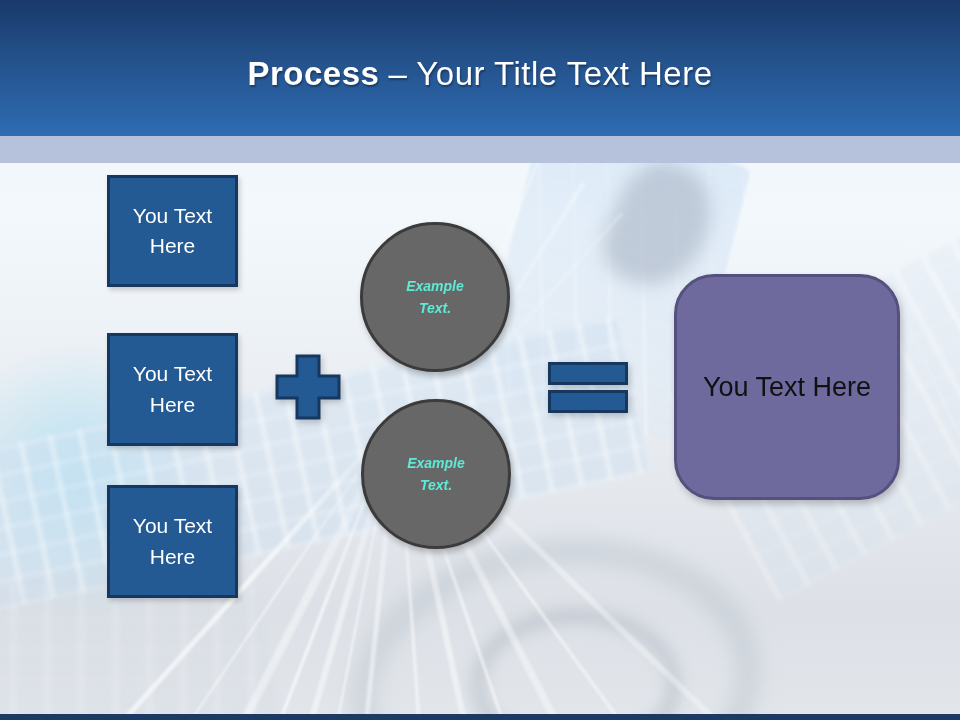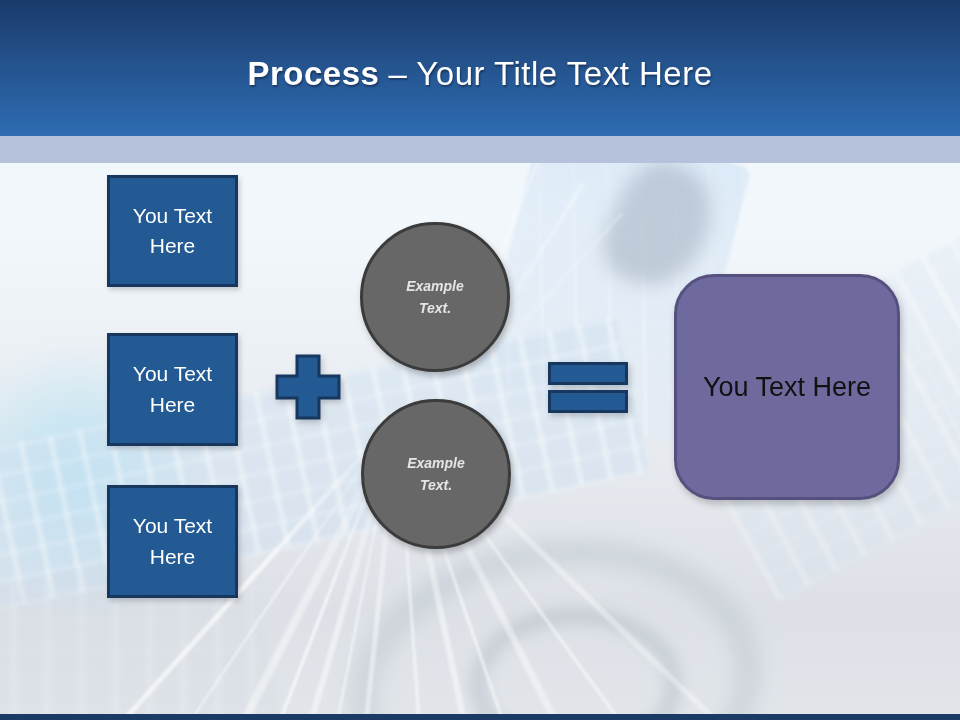--- a/index.html
+++ b/index.html
@@ -67,21 +67,21 @@
   .op{position:absolute;z-index:2;filter:drop-shadow(2px 3px 3px rgba(0,0,0,.2));}
   #plus{left:274px;top:353px;}
   #equals{left:548px;top:362px;}
   .eqbar{width:80px;height:23px;background:var(--box-fill,#235a94);
          border:3px solid var(--box-border,#17375e);box-sizing:border-box;}
   .eqbar + .eqbar{margin-top:5px;}
 
   .gcircle{width:150px;height:150px;border-radius:50%;background:var(--circle-fill,#676767);
            border:3px solid var(--circle-border,#3b3b3b);box-shadow:2px 4px 6px rgba(0,0,0,.25);}
   #circle1{left:360px;top:222px;} #circle2{left:361px;top:399px;}
-  .gcircle .lbl{display:block;width:84px;margin:0 auto;color:#e5e5e5;font-size:14px;font-weight:700;
+  .gcircle .lbl{display:block;width:84px;margin:0 auto;color:#5eead4;font-size:14px;font-weight:700;
                 font-style:italic;line-height:1.6;}
 
   .result{left:674px;top:274px;width:226px;height:226px;border-radius:40px;
           background:var(--result-fill,#6e6a9e);border:3px solid var(--result-border,#55507e);
           box-shadow:2px 4px 7px rgba(0,0,0,.22);}
   .result .lbl{color:#111;font-size:27px;}
 </style>
 </head>
 <body>
 

